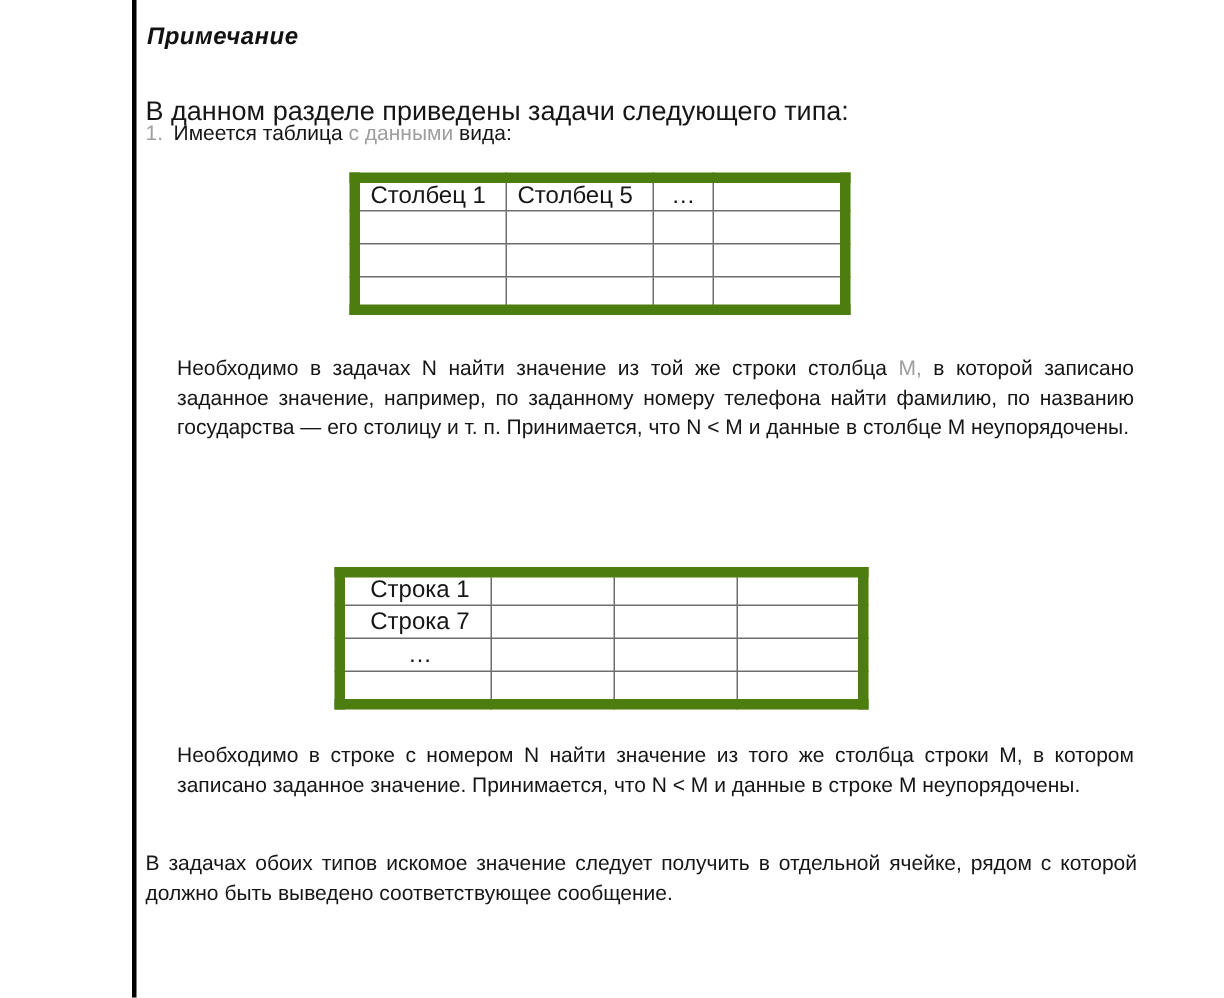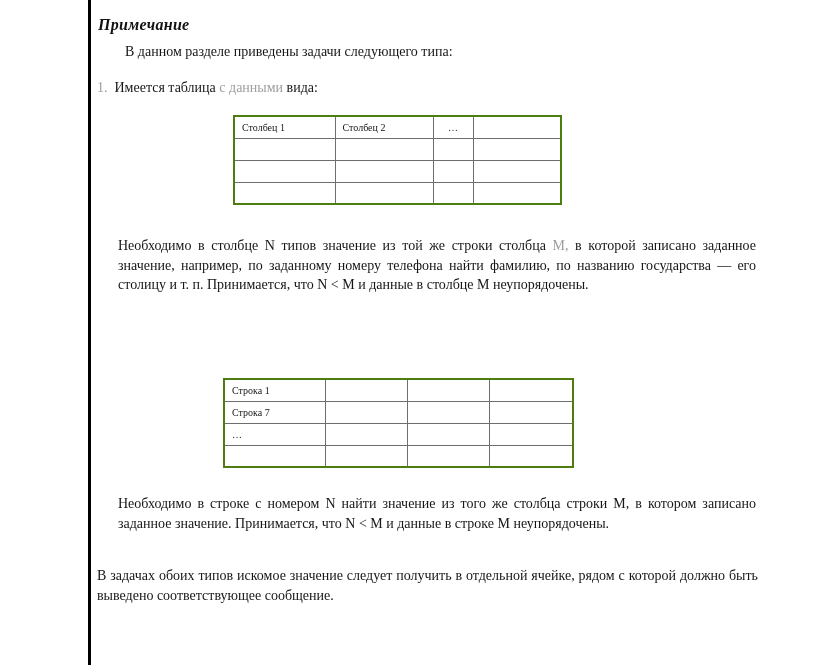--- a/index.html
+++ b/index.html
@@ -3,47 +3,47 @@
 <meta charset="utf-8">
 <style>
   * { margin: 0; padding: 0; box-sizing: border-box; }
   html, body { background: #ffffff; }
   body {
     width: 816px; height: 665px; overflow: hidden;
     font-family: "Liberation Sans", sans-serif;
   }
   .page {
     position: relative; width: 804px; height: 665px;
-    background: #ffffff; color: #161616; font-family: Liberation Serif, serif;
+    background: #ffffff; color: #161616;
   }
   .edge-line {
     position: absolute; left: 88px; top: 0;
     width: 3px; height: 665px; background: #000000;
   }
   .title {
     position: absolute; left: 98px; top: 16px;
     font-size: 16px; font-weight: bold; font-style: italic;
     letter-spacing: 0.3px; color: #121212;
   }
-  .intro { position: absolute; left: 97px; top: 44px; font-size: 14px; margin-left: 28px; }
+  .intro { position: absolute; left: 97px; top: 64px; font-size: 18px; }
   .item { position: absolute; font-size: 14px; }
   .item1 { left: 97px; top: 80px; }
   .item2 { left: 97px; top: 337px; }
   .num { display: inline-block; margin-right: 7px; }
   .muted { color: #9e9e9e; }
   .tbl {
     position: absolute; border-collapse: collapse; table-layout: fixed;
-    font-size: 10px; border: 2px solid #4d7c0f; background: #fff;
+    font-size: 16px; border: 7px solid #4d7c0f; background: #fff;
   }
   .tbl td {
     border: 1px solid #6e6e6e; height: 22px;
     padding: 0 4px 0 7px; vertical-align: middle; overflow: hidden;
   }
   .tbl1 { left: 233px; top: 115px; width: 327px; }
-  .tbl2 { left: 223px; top: 378px; width: 349px; }
+  .tbl2 { left: 223px; top: 378px; width: 349px; text-align: center; }
   .tbl1 td.c3 { text-align: center; padding: 0; }
   .para {
     position: absolute; font-size: 14px; line-height: 19.5px;
     text-align: justify;
   }
   .para1 { left: 118px; top: 236px; width: 638px; }
   .para2 { left: 118px; top: 494px; width: 638px; }
   .closing { left: 97px; top: 566px; width: 661px; }
 </style>
 </head>
@@ -63,21 +63,21 @@
   <table class="tbl tbl1">
     <colgroup>
         <col style="width:101px">
         <col style="width:98px">
         <col style="width:40px">
         <col style="width:88px">
       </colgroup>
     <tbody>
         <tr>
       <td class="c1">Столбец 1</td>
-      <td class="c2">Столбец 2</td>
+      <td class="c2">Столбец 5</td>
       <td class="c3">…</td>
       <td class="c4"></td>
     </tr>
     <tr>
       <td></td>
           <td></td>
           <td></td>
           <td></td>
     </tr>
     <tr>
@@ -88,21 +88,21 @@
     </tr>
     <tr>
       <td></td>
           <td></td>
           <td></td>
           <td></td>
     </tr>
   </tbody>
     </table>
 
-  <p class="para para1"><span>Необходимо в столбце N типов значение из той же строки столбца </span><span class="muted">М,</span><span> в которой записано заданное значение, например, по заданному номеру телефона найти фамилию, по названию государства — его столицу и т. п. Принимается, что N &lt; M и данные в столбце М неупорядочены.</span></p>
+  <p class="para para1"><span>Необходимо в задачах N найти значение из той же строки столбца </span><span class="muted">М,</span><span> в которой записано заданное значение, например, по заданному номеру телефона найти фамилию, по названию государства — его столицу и т. п. Принимается, что N &lt; M и данные в столбце М неупорядочены.</span></p>
 
 
   <table class="tbl tbl2">
     <colgroup>
         <col style="width:101px">
         <col style="width:82px">
         <col style="width:82px">
         <col style="width:84px">
       </colgroup>
     <tbody>

